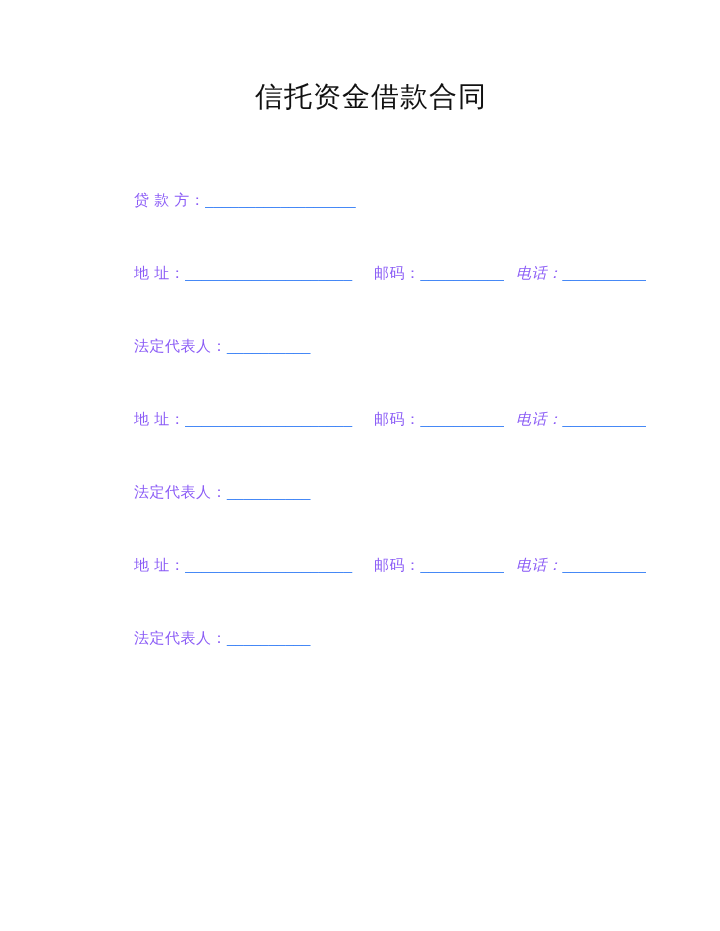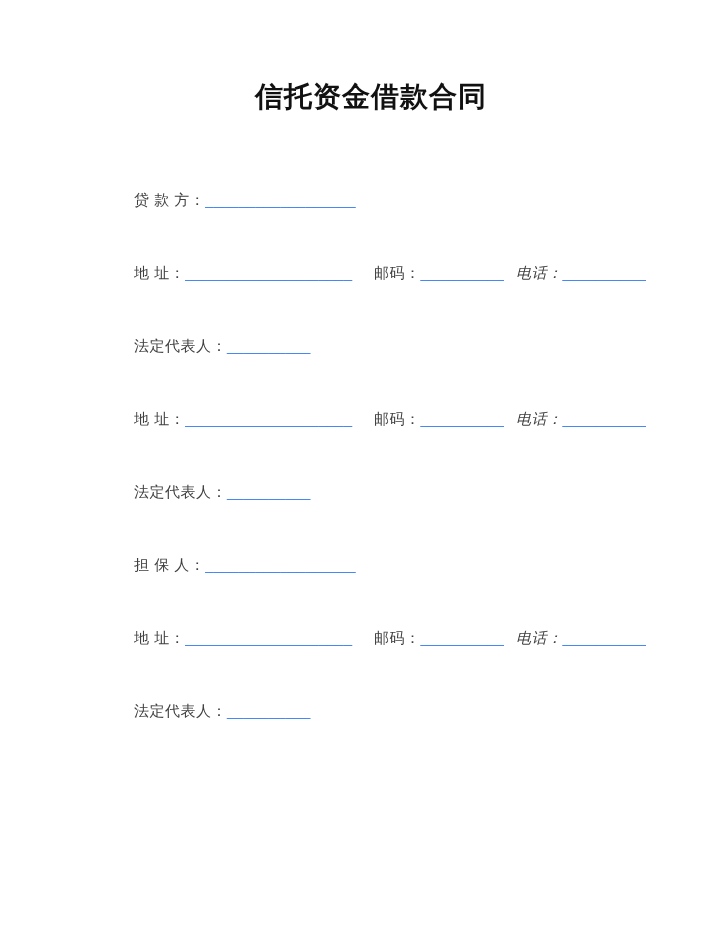--- a/index.html
+++ b/index.html
@@ -17,34 +17,34 @@
     width: 720px;
     height: 931px;
     background: #ffffff;
     box-sizing: border-box;
   }
   .doc-title {
     margin: 80px 0 77px 16px;
     text-align: center;
     font-size: 28px;
     line-height: 33px;
-    font-weight: bold;
+    font-weight: normal;
     color: #111111;
     letter-spacing: 1px;
     padding-left: 6px;
   }
   .row {
     margin: 0 0 53px 134px;
     font-size: 15px;
     line-height: 20px;
     color: #2f2f2f;
     white-space: nowrap;
   }
   .label {
-    color: #404040;
+    color: #8b5cf6;
     letter-spacing: 0.5px;
   }
   .blank {
     color: #3b82f6;
     letter-spacing: 0;
     margin-top: 25px;
   }
   .gap-md { margin-left: 22px; }
   .gap-sm { margin-left: 12px; font-style: italic; }
 </style>
@@ -66,22 +66,19 @@
   </p>
 
   <p class="row">
     <span class="label">地 址：</span><span class="blank">____________________</span><span class="label gap-md">邮码：</span><span class="blank">__________</span><span class="label gap-sm">电话：</span><span class="blank">__________</span>
   </p>
   <p class="row">
     <span class="label">法定代表人：</span><span class="blank">__________</span>
   </p>
 
   <p class="row">
-    <span class="label">担 保 人：</span><span class="blank">__________________</span>
-  </p>
-  <p class="row">
     <span class="label">地 址：</span><span class="blank">____________________</span><span class="label gap-md">邮码：</span><span class="blank">__________</span><span class="label gap-sm">电话：</span><span class="blank">__________</span>
   </p>
   <p class="row">
     <span class="label">法定代表人：</span><span class="blank">__________</span>
   </p>
 
 </div>
 
 </body></html>

